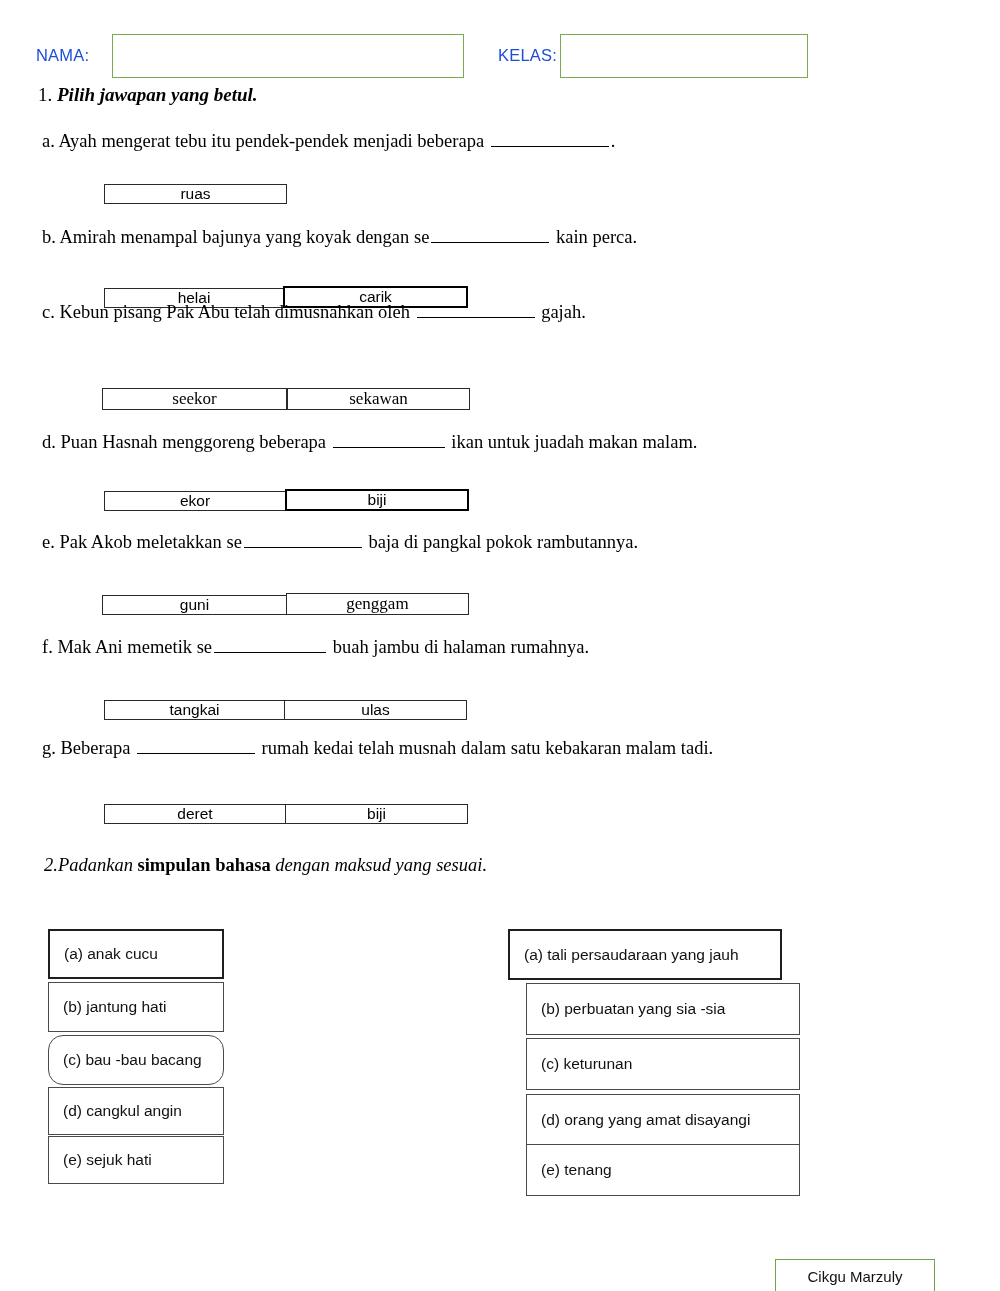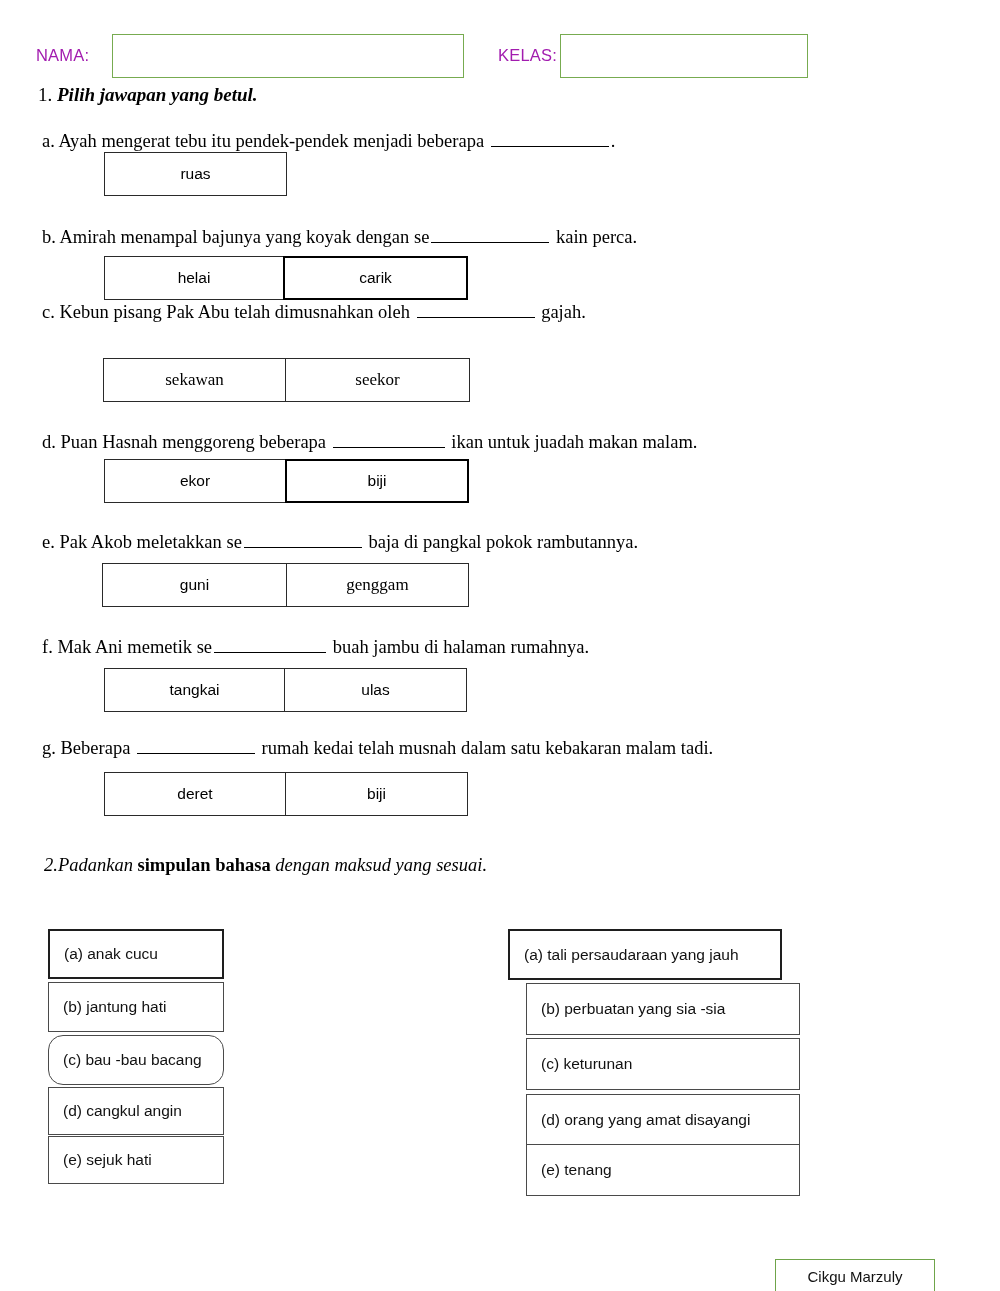--- a/index.html
+++ b/index.html
@@ -28,21 +28,21 @@
     left: 0;
     top: 30px;
     width: 1000px;
     height: 56px;
   }
   .hdr-label {
     position: absolute;
     font-family: "Liberation Sans", sans-serif;
     font-size: 16.5px;
     letter-spacing: .2px;
-    color: #a21caf;
+    color: #1d4ed8;
     top: 16px;
   }
   .hdr-label.nama { left: 36px; }
   .hdr-label.kelas { left: 498px; }
 
   .hdr-field {
     position: absolute;
     box-sizing: border-box;
     border: 1.5px solid #77ab50;
     background: #ffffff;
@@ -97,21 +97,22 @@
     border-bottom: 1.3px solid #000;
     vertical-align: baseline;
     height: 0.95em;
     margin: 0 2px;
   }
 
   .optbox {
     position: absolute;
     display: flex;
     box-sizing: border-box;
-    height: 44px;
+    height: 52px;
+    align-items: flex-end;
   }
   .opt {
     box-sizing: border-box;
     display: flex;
     align-items: center;
     justify-content: center;
     font-size: 15.5px;
     background: #fff;
   }
   .opt.sans { font-family: "Liberation Sans", sans-serif; }
@@ -188,25 +189,25 @@
             <span>helai</span>
           </div>
           <div class="opt sans thick" style="width: 185px; margin-left: -1px;">
             <span>carik</span>
           </div>
         </div>
       </div>
       <div class="q" style="top: 299px;">
         <div class="q-text"><span>c.</span><span> Kebun pisang Pak Abu telah dimusnahkan oleh </span><span class="blank" style="width: 118px;"></span><span> gajah.</span></div>
         <div class="optbox" style="left: 103px; top: 59px;">
+          <div class="opt serif thin" style="width: 185px; margin-left: -1px;">
+            <span>seekor</span>
+          </div>
           <div class="opt serif thin" style="width: 183px;">
             <span>sekawan</span>
-          </div>
-          <div class="opt serif thin" style="width: 185px; margin-left: -1px;">
-            <span>seekor</span>
           </div>
         </div>
       </div>
       <div class="q" style="top: 429px;">
         <div class="q-text"><span>d.</span><span> Puan Hasnah menggoreng beberapa </span><span class="blank" style="width: 112px;"></span><span> ikan untuk juadah makan malam.</span></div>
         <div class="optbox" style="left: 104px; top: 30px;">
           <div class="opt sans thin" style="width: 182px;">
             <span>ekor</span>
           </div>
           <div class="opt sans thick" style="width: 184px; margin-left: -1px;">

